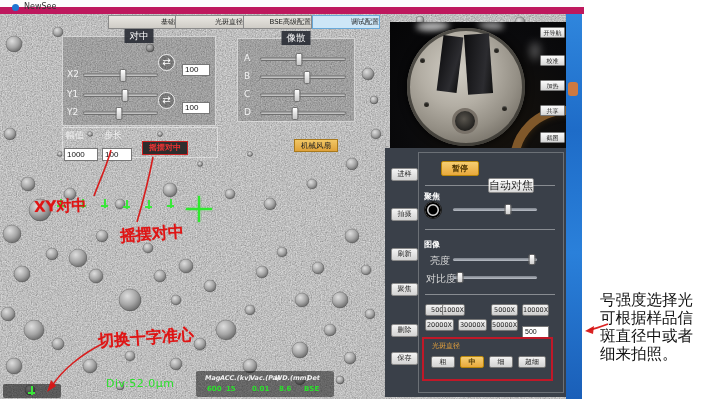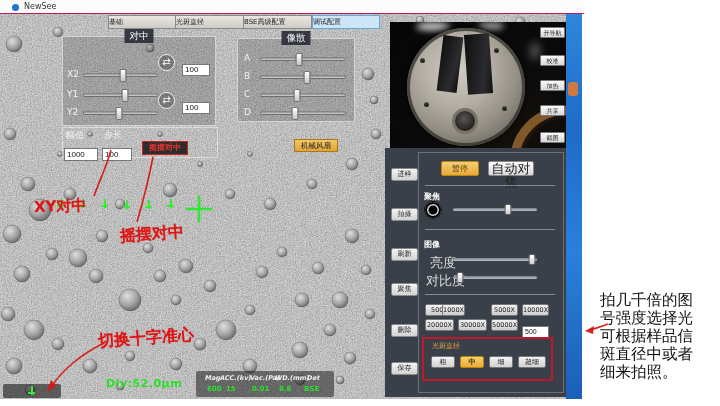--- a/index.html
+++ b/index.html
@@ -2,30 +2,30 @@
 <html><head>
 <meta charset="utf-8">
 <style>
   *{margin:0;padding:0;box-sizing:border-box}
   html,body{background:#fff}
   body{font-family:"DejaVu Sans",sans-serif;-webkit-font-smoothing:antialiased}
   #stage{position:relative;width:720px;height:406px;background:#fff;overflow:hidden}
   .abs{position:absolute}
 
   
-  .titlebar{left:0;top:0;width:584px;height:14px;background:#fcfcfc;border-bottom:1px solid #be185d}
+  .titlebar{left:0;top:0;width:584px;height:14px;background:#fcfcfc;border-bottom:7px solid #be185d}
   .appdot{left:12px;top:4px;width:7px;height:7px;border-radius:50%;background:#1d76d2}
   .apptitle{left:24px;top:2px;font-size:8px;color:#333}
 
   
   .sem{left:0;top:14px;width:568px;height:385px;background:#4c4c4c;overflow:hidden}
 
   
   .tabbar{left:108px;top:15px;display:flex}
-  .tab{width:68px;height:14px;line-height:13px;text-align:left;font-size:7px;color:#1a1a1a;
+  .tab{width:68px;height:14px;line-height:13px;text-align:right;font-size:7px;color:#1a1a1a;
        background:linear-gradient(#e9e7e2,#cfccc6);border:1px solid #8a8a8a;border-left-width:0}
   .tab:first-child{border-left-width:1px}
   .tab.selected{background:#cde6f7;border-color:#68a8d8;border-left-width:1px}
 
   
   .gbox{border:1px solid rgba(255,255,255,.55);background:rgba(22,22,22,.18)}
   .ptitle{position:absolute;top:-8px;left:50%;transform:translateX(-50%);background:rgba(42,46,54,.92);
           color:#fff;font-size:9.5px;line-height:14px;padding:0 5px;white-space:nowrap}
   .srow{position:absolute;height:12px}
   .slbl{position:absolute;left:0;top:0;font-size:9px;color:#f2f2f2}
@@ -64,41 +64,41 @@
   .edgebtn{left:540px;width:25px;height:11px;background:linear-gradient(#fbfbfb,#d7d7d7);border:1px solid #777;
            font-size:6px;line-height:9px;text-align:center;color:#222;border-radius:1px}
   .bluestrip{left:566px;top:14px;width:16px;height:385px;
              background:linear-gradient(180deg,#2f86dd 0%,#1e6cc8 30%,#2a80da 62%,#1a5fb8 100%)}
 
   
   .panel{left:385px;top:148px;width:181px;height:249px;background:#3a4049}
   .panelbox{position:absolute;left:33px;top:4px;width:146px;height:241px;border:1px solid rgba(255,255,255,.25)}
   .minibtn{position:absolute;left:6px;width:27px;height:13px;background:linear-gradient(#f4f4f4,#d3d3d3);
            border:1px solid #8a8a8a;border-radius:2px;font-size:7px;line-height:11px;text-align:center;color:#222}
-  .orangebtn{background:linear-gradient(#f6cf72,#e9a93c);border:1px solid #b8860b;color:#4f3804;font-weight:normal}
+  .orangebtn{background:linear-gradient(#f6cf72,#e9a93c);border:1px solid #b8860b;color:#4f3804;font-weight:bold}
   .greybtn{background:linear-gradient(#fcfcfc,#d9d9d9);border:1px solid #888;color:#222}
   .pdiv{position:absolute;height:1px;background:rgba(255,255,255,.4)}
   .plabel{position:absolute;color:#fff;font-size:8px;font-weight:bold}
-  .plabel2{position:absolute;color:#dcdcdc;font-size:13px}
+  .plabel2{position:absolute;color:#dcdcdc;font-size:10px}
   .ptrack{position:absolute;height:3px;background:linear-gradient(#7d838c,#b9bec6);border-radius:2px}
   .pthumb{position:absolute;top:-4px;width:7px;height:11px;background:linear-gradient(#fff,#cfcfcf);
           border:1px solid #666;border-radius:2px;transform:translateX(-50%)}
   .focusicon{position:absolute;left:40px;top:54px;width:16px;height:16px;border-radius:50%;background:#000;
              box-shadow:inset 0 0 0 2px #000, inset 0 0 0 3.5px #d8d8d8, 0 0 0 1px #1c1c1c}
   .magbtn{position:absolute;height:12px;background:linear-gradient(#f2f2f2,#cdcdcd);border:1px solid #777;
           border-radius:2px;font-size:6.5px;line-height:10px;text-align:center;color:#222}
   .redbox{position:absolute;left:37px;top:189px;width:131px;height:44px;border:2px solid #c01828}
   .spotlabel{position:absolute;left:8px;top:2px;font-size:7px;color:#e8a33c}
   .spotbtn{position:absolute;top:17px;height:12px;font-size:7px;line-height:10px;text-align:center;border-radius:2px}
   .spotbtn.off{background:linear-gradient(#f2f2f2,#d2d2d2);border:1px solid #777;color:#222}
   .spotbtn.on{background:linear-gradient(#f6cf72,#e9a93c);border:1px solid #b8860b;color:#4f3804;font-weight:bold}
 
   
   .statusback{left:196px;top:371px;width:138px;height:26px;background:rgba(15,15,15,.5);border-radius:2px}
-  .divread{left:106px;top:377px;font-size:11px;font-weight:bold;color:#2be02b;letter-spacing:.5px}
+  .divread{left:106px;top:377px;font-size:11px;font-weight:normal;color:#2be02b;letter-spacing:.5px}
   .stlabel{position:absolute;top:374px;font-size:6.5px;font-style:italic;font-weight:bold;color:#f0f0f0}
   .stvalue{position:absolute;top:385px;font-size:7px;font-weight:bold;color:#2be02b}
   .blwidget{left:3px;top:384px;width:58px;height:14px;background:rgba(10,10,10,.55);border-radius:2px}
 
   
   .rednote{position:absolute;color:#df1414;font-weight:bold;text-shadow:0 0 1px rgba(223,20,20,.45);white-space:nowrap}
   .marginnote{left:600px;top:291px;width:118px;font-family:"DejaVu Serif",serif;font-size:15.5px;line-height:18px;color:#111}
   .overlay{left:0;top:0;width:720px;height:406px;pointer-events:none}
 </style>
 </head>
@@ -312,24 +312,24 @@
   </div>
 
   <div class="abs panel">
     <div class="panelbox"></div>
 
     <div class="minibtn" style="top:20px">进样</div>
     <div class="minibtn" style="top:60px">拍摄</div>
     <div class="minibtn" style="top:100px">刷新</div>
     <div class="minibtn" style="top:135px">聚焦</div>
     <div class="minibtn" style="top:176px">删除</div>
-    <div class="minibtn" style="top:214px">保存</div>
+    <div class="minibtn" style="top:204px">保存</div>
 
     <div class="minibtn orangebtn" style="left:56px;top:13px;width:38px;height:15px;line-height:13px;font-size:8px">暂停</div>
-    <div class="minibtn greybtn" style="left:103px;top:13px;width:46px;height:15px;line-height:13px;font-size:13px">自动对焦</div>
+    <div class="minibtn greybtn" style="left:103px;top:30px;width:46px;height:15px;line-height:13px;font-size:11px">自动对焦</div>
 
     <div class="pdiv" style="left:40px;top:37px;width:130px"></div>
     <div class="plabel" style="left:39px;top:43px">聚焦</div>
     <div class="focusicon"></div>
     <div class="ptrack" style="left:68px;top:60px;width:84px">
       <div class="pthumb" style="left: 66%;"></div>
     </div>
 
     <div class="pdiv" style="left:40px;top:81px;width:130px"></div>
     <div class="plabel" style="left:39px;top:91px">图像</div>
@@ -378,21 +378,20 @@
 
   <div class="abs blwidget">
     <div class="abs gtick" style="left:24px;top:2px"></div>
   </div>
 
   <div class="rednote" style="left:34px;top:197px;font-size:15px;transform:rotate(-2deg)">XY对中</div>
   <div class="rednote" style="left:120px;top:224px;font-size:16px;transform:rotate(-4deg)">摇摆对中</div>
   <div class="rednote" style="left:98px;top:328px;font-size:16px;transform:rotate(-4deg)">切换十字准心</div>
 
   <div class="abs marginnote">
-    <div>拍几千倍的图</div>
     <div>号强度选择光</div>
     <div>可根据样品信</div>
     <div>斑直径中或者</div>
     <div>细来拍照。</div>
   </div>
 
   <svg class="abs overlay">
     <g stroke="#d81616" stroke-width="1.6" fill="none" opacity=".95">
       <path d="M111,150 C106,168 99,182 94,196"></path>
       <path d="M153,157 C149,178 144,198 137,222"></path>

